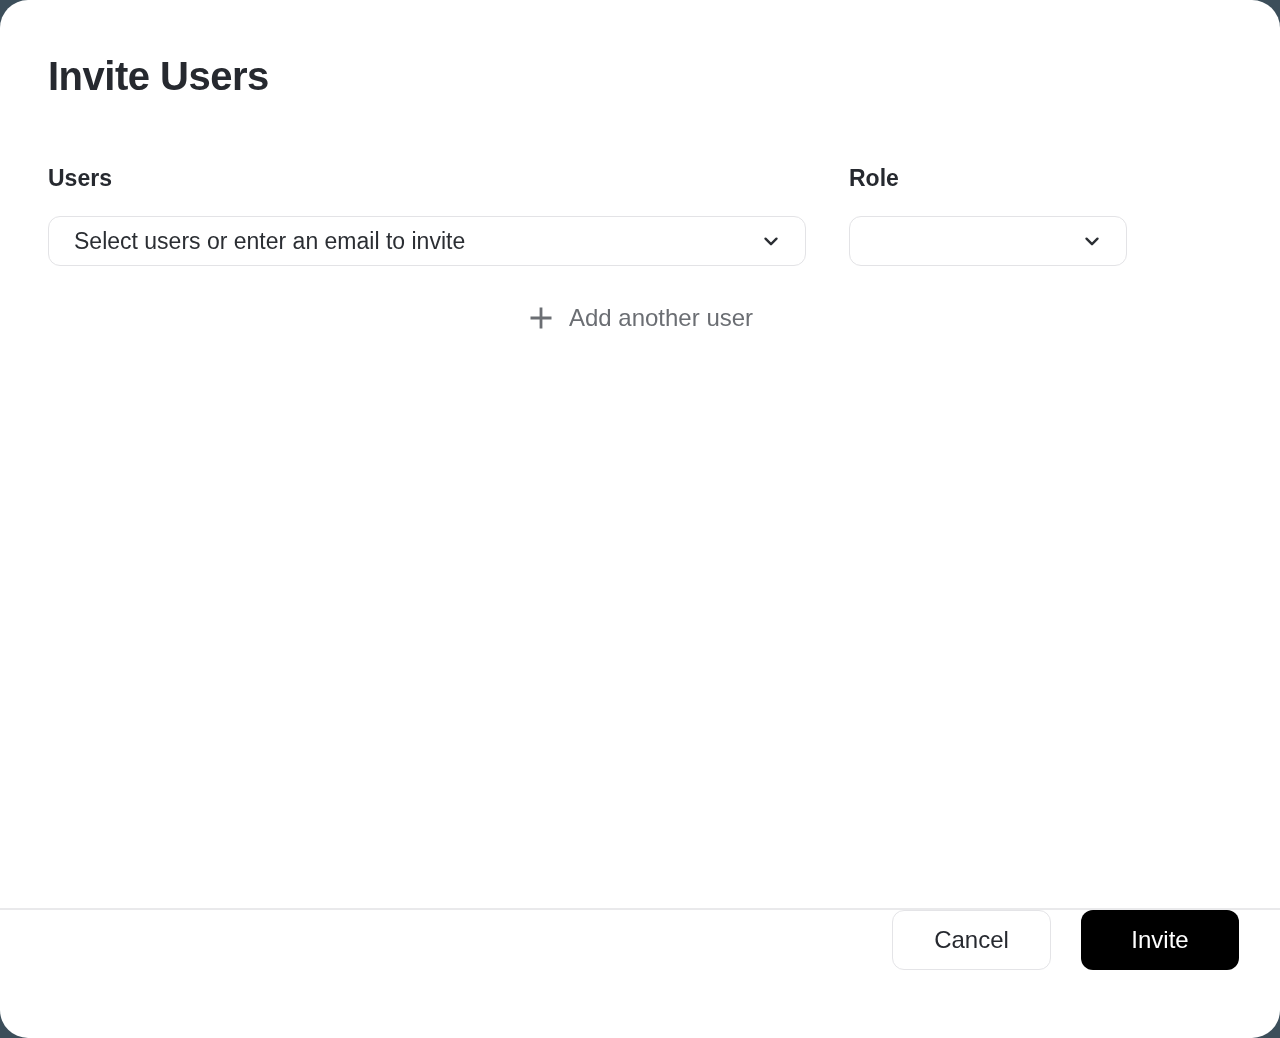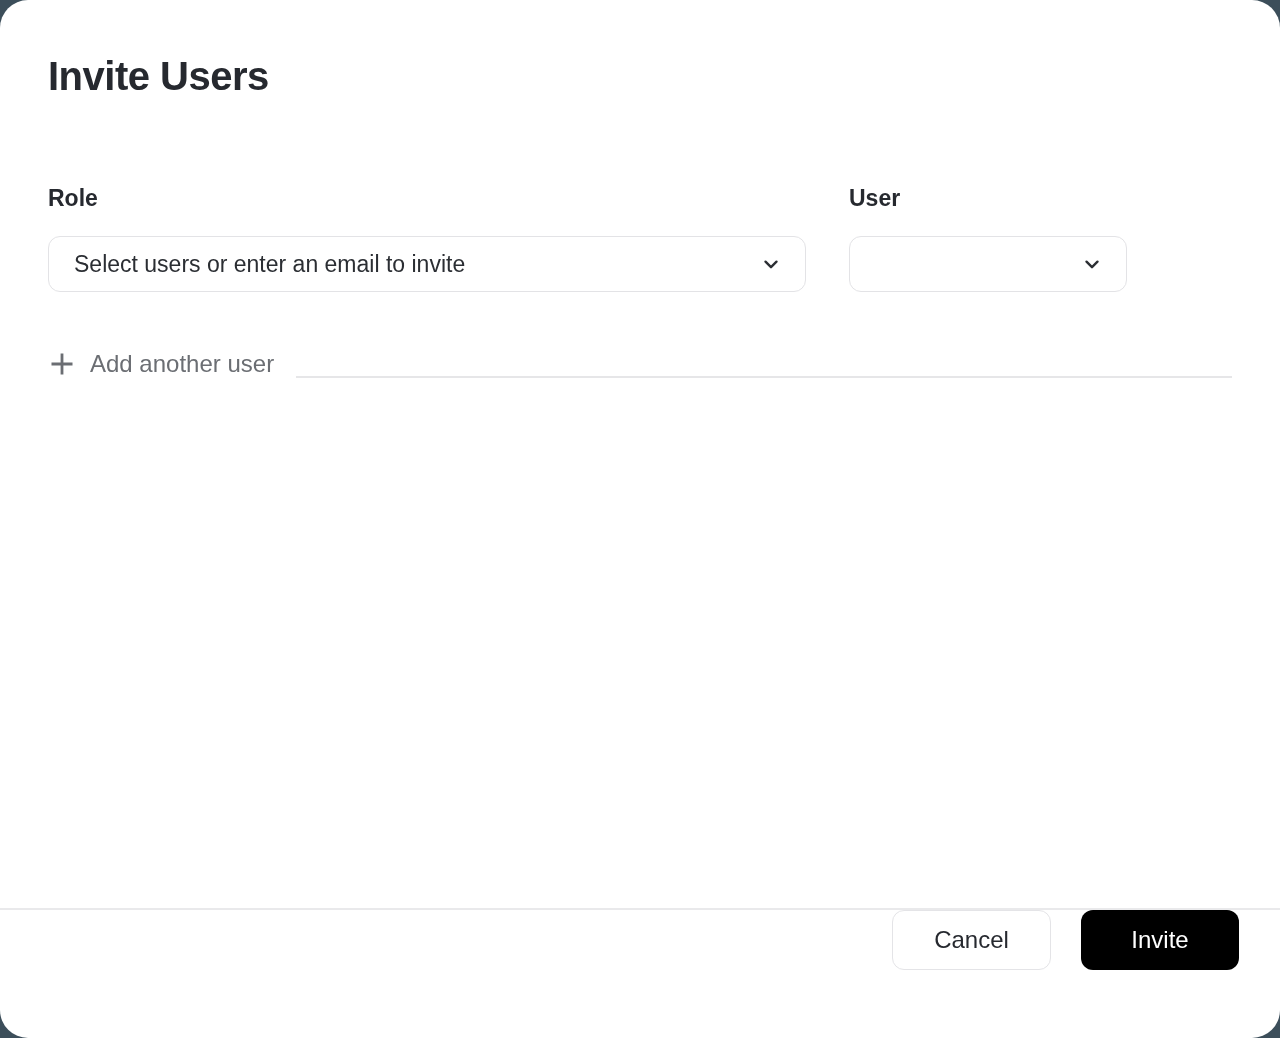--- a/index.html
+++ b/index.html
@@ -22,21 +22,20 @@
     border-radius: 28px;
     display: flex;
     flex-direction: column;
   }
   .modal-body {
     flex: 1 1 auto;
     display: flex;
     flex-direction: column;
     padding: 0 48px;
     min-height: 0;
-    gap: 20px;
   }
   .modal-title {
     margin-top: 52px;
     font-size: 40px;
     line-height: 48px;
     font-weight: 700;
     color: #26292f;
     letter-spacing: -0.5px;
   }
   .form-row {
@@ -48,21 +47,21 @@
   .field-user { width: 758px; }
   .field-role { width: 278px; }
   .field-label {
     font-size: 23px;
     line-height: 28px;
     font-weight: 700;
     color: #26292f;
     margin-bottom: 24px;
   }
   .select {
-    height: 56px;
+    height: 50px;
     border: 1px solid #e3e3e6;
     border-radius: 12px;
     background: #ffffff;
     display: flex;
     align-items: center;
     padding: 0 22px 0 25px;
     cursor: pointer;
   }
   .select-value {
     flex: 1 1 auto;
@@ -75,21 +74,22 @@
     flex: 0 0 auto;
     display: flex;
     align-items: center;
     justify-content: center;
     width: 24px;
     height: 24px;
   }
   .add-row {
     margin-top: 38px;
     display: flex;
-    align-items: flex-end;
+    align-items: center;
+    flex-direction: column;
   }
   .add-user-btn {
     display: flex;
     align-items: center;
     gap: 14px;
     background: none;
     border: none;
     cursor: pointer;
     font-family: "Liberation Sans", sans-serif;
     font-size: 24px;
@@ -156,33 +156,33 @@
 
 <div class="backdrop">
   <div class="modal">
 
     <div class="modal-body">
       <h1 class="modal-title">Invite Users</h1>
 
       <div class="form-row">
 
         <div class="field field-user">
-          <label class="field-label">Role</label>
+          <label class="field-label">Users</label>
           <div class="select">
             <span class="select-value">Select users or enter an email to invite</span>
             <span class="chevron">
               <svg width="22" height="22" viewBox="0 0 24 24" fill="none">
                 <path d="M6 9.5l6 6 6-6" stroke="#2b2e33" stroke-width="2.6" stroke-linecap="round" stroke-linejoin="round"></path>
               </svg>
             </span>
           </div>
         </div>
 
         <div class="field field-role">
-          <label class="field-label">User</label>
+          <label class="field-label">Role</label>
           <div class="select">
             <span class="select-value"></span>
             <span class="chevron">
               <svg width="22" height="22" viewBox="0 0 24 24" fill="none">
                 <path d="M6 9.5l6 6 6-6" stroke="#2b2e33" stroke-width="2.6" stroke-linecap="round" stroke-linejoin="round"></path>
               </svg>
             </span>
           </div>
         </div>
 

